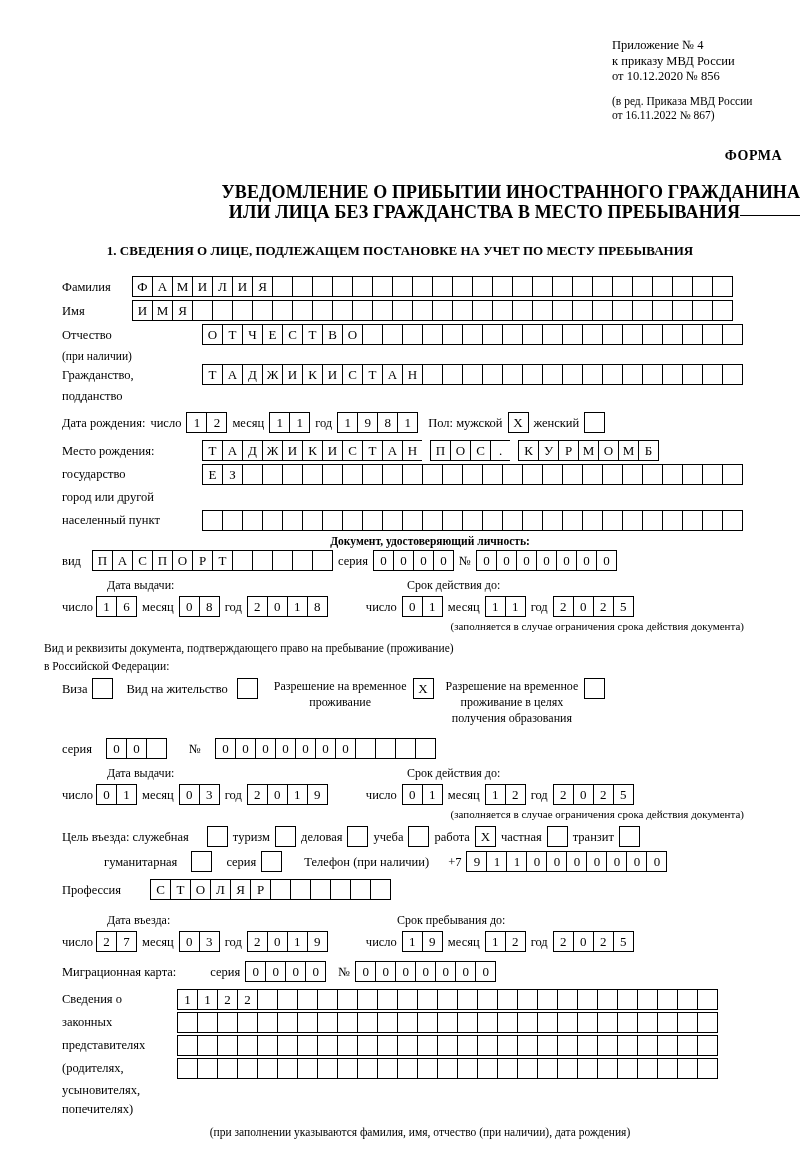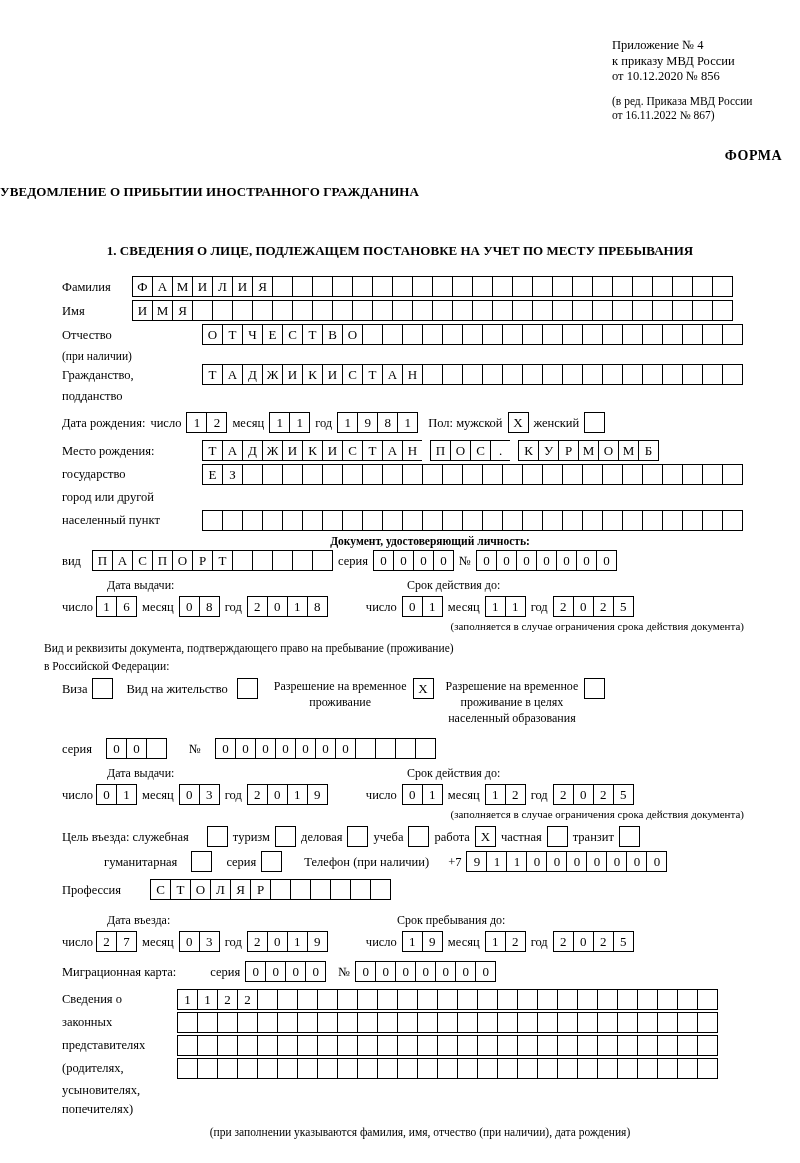--- a/index.html
+++ b/index.html
@@ -34,23 +34,23 @@
     right:18px;
     top:148px;
     font-weight:bold;
     font-size:14px;
     letter-spacing:0.5px;
   }
   .title{
     position:absolute;
     left:0;right:0;
     top:182px;
-    text-align:left;
+    text-align:right;
     font-weight:bold;
-    font-size:13px;
+    font-size:18px;
     line-height:20px;
     letter-spacing:0.1px;
   }
   .title .ul{
     display:inline-block;
     width:60px;
     border-bottom:1px solid #000;
     vertical-align:2px;
   }
   .section1{
@@ -131,20 +131,21 @@
     <div class="sub">
       <div>(в ред. Приказа МВД России</div>
       <div>от 16.11.2022 № 867)</div>
     </div>
   </div>
 
   <div class="forma">ФОРМА</div>
 
   <div class="title">
     <div>УВЕДОМЛЕНИЕ О ПРИБЫТИИ ИНОСТРАННОГО ГРАЖДАНИНА</div>
+    <div><span>ИЛИ ЛИЦА БЕЗ ГРАЖДАНСТВА В МЕСТО ПРЕБЫВАНИЯ</span><span class="ul"></span></div>
   </div>
 
   <div class="section1">1. СВЕДЕНИЯ О ЛИЦЕ, ПОДЛЕЖАЩЕМ ПОСТАНОВКЕ НА УЧЕТ ПО МЕСТУ ПРЕБЫВАНИЯ</div>
 
   <div class="form">
 
     <div class="row">
       <div class="lbl" style="width:70px">Фамилия</div>
       <div class="boxes">
           <div class="bx">Ф</div>
@@ -514,21 +515,21 @@
       <div style="margin-left:16px">
         <div class="subtext">Разрешение на временное</div>
         <div class="subtext">проживание</div>
       </div>
       <div class="boxes" style="margin-left:6px">
           <div class="bx">X</div>
         </div>
       <div style="margin-left:12px">
         <div class="subtext">Разрешение на временное</div>
         <div class="subtext">проживание в целях</div>
-        <div class="subtext">населенный образования</div>
+        <div class="subtext">получения образования</div>
       </div>
       <div class="boxes" style="margin-left:6px">
           <div class="bx"></div>
         </div>
     </div>
 
     <div class="row" style="margin-top:12px">
       <div class="lbl" style="width:44px">серия</div>
       <div class="boxes">
           <div class="bx">0</div>

